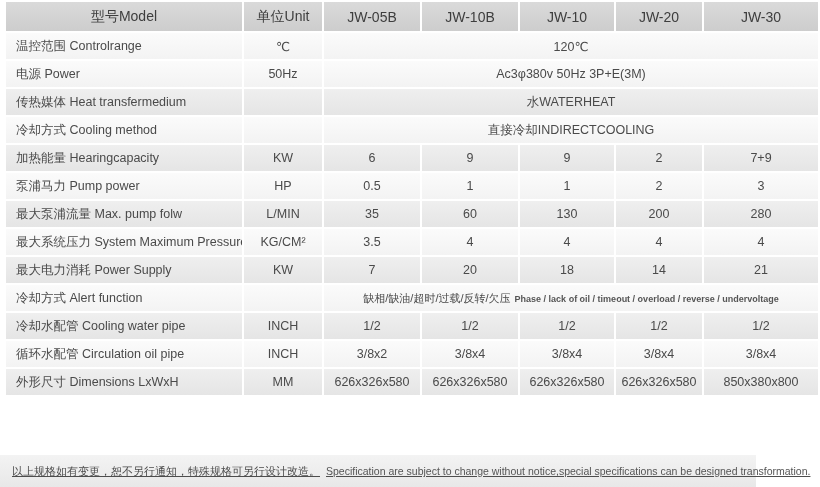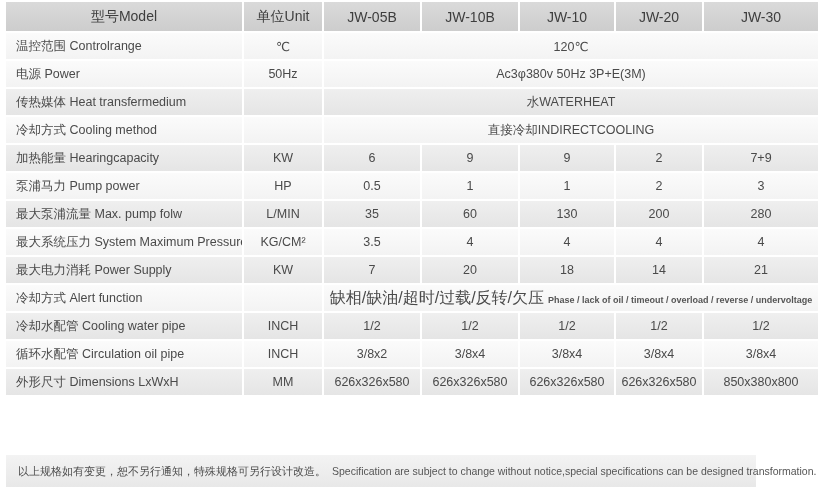--- a/index.html
+++ b/index.html
@@ -48,33 +48,34 @@
 
   td.lbl {
     text-align: left;
     padding-left: 10px;
     font-size: 12.5px;
   }
   td.unit, td.val {
     text-align: center;
     font-size: 12.5px;
   }
-  .alert-cn { font-size: 16px; }
+  .alert-cn { font-size: 11px; }
   .alert-en { font-size: 9px; font-weight: 600; margin-left: 4px; color: #555; }
 
   .footer {
     position: absolute;
-    left: 6px; right: 0; bottom: 0;
+    left: 0; right: 0; bottom: 0;
     height: 32px;
     background: linear-gradient(180deg, #f3f3f3 0%, #e8e8e8 100%);
     line-height: 32px;
     padding-left: 12px;
     font-size: 11px;
     color: #4d4d4d;
     white-space: nowrap;
+    text-decoration: underline;
   }
   .footer .en { margin-left: 6px; font-size: 10.5px; color: #555; }
 </style>
 </head>
 <body>
 
 <div class="page">
   <table class="spec">
     <colgroup>
       <col class="c-label">

